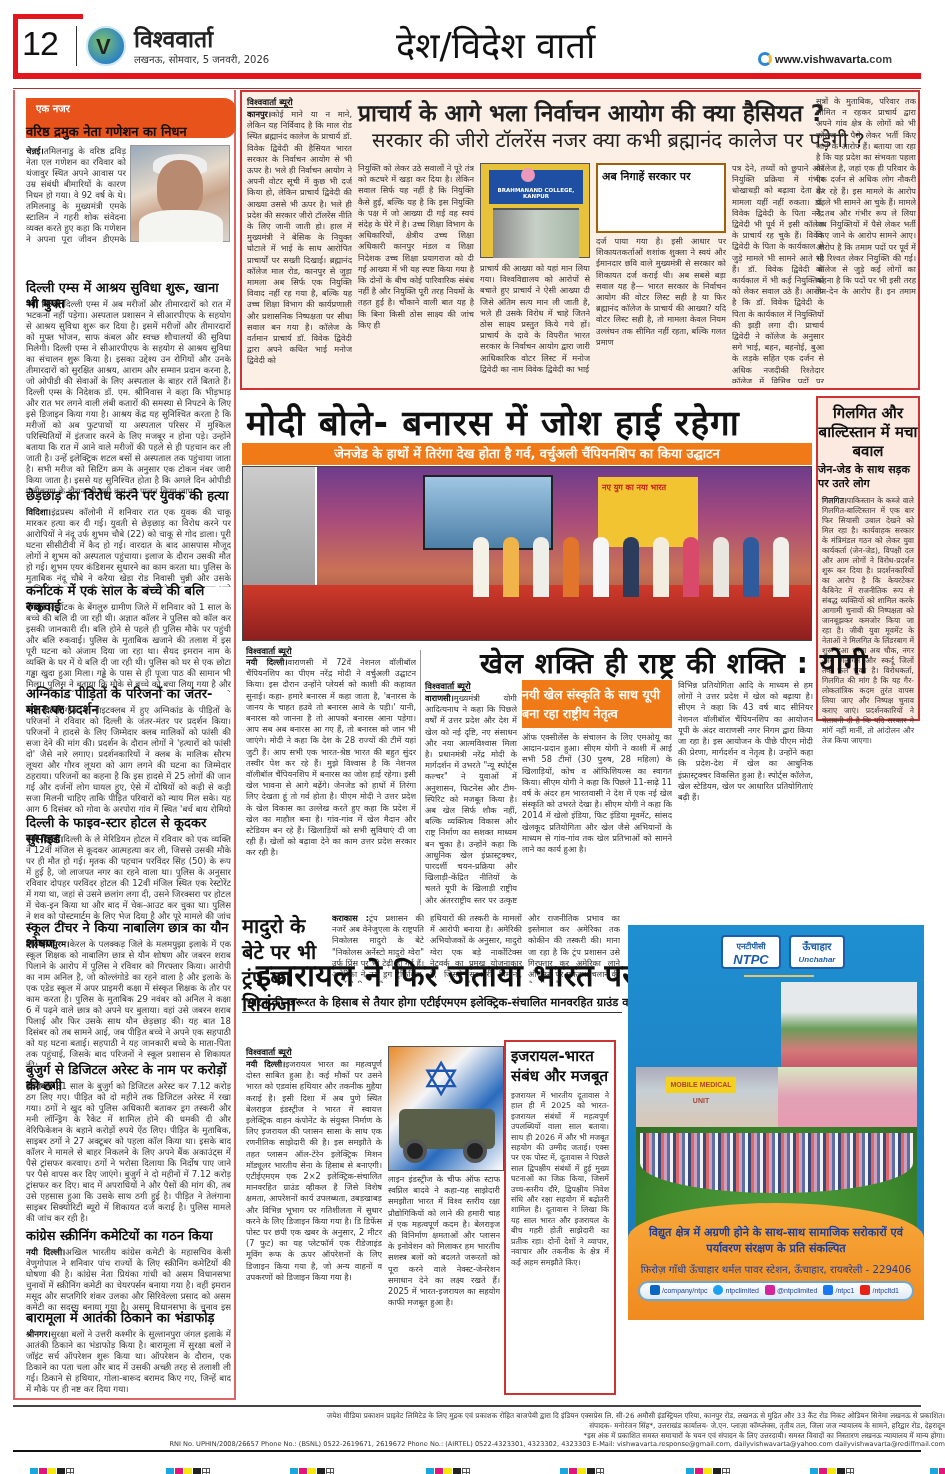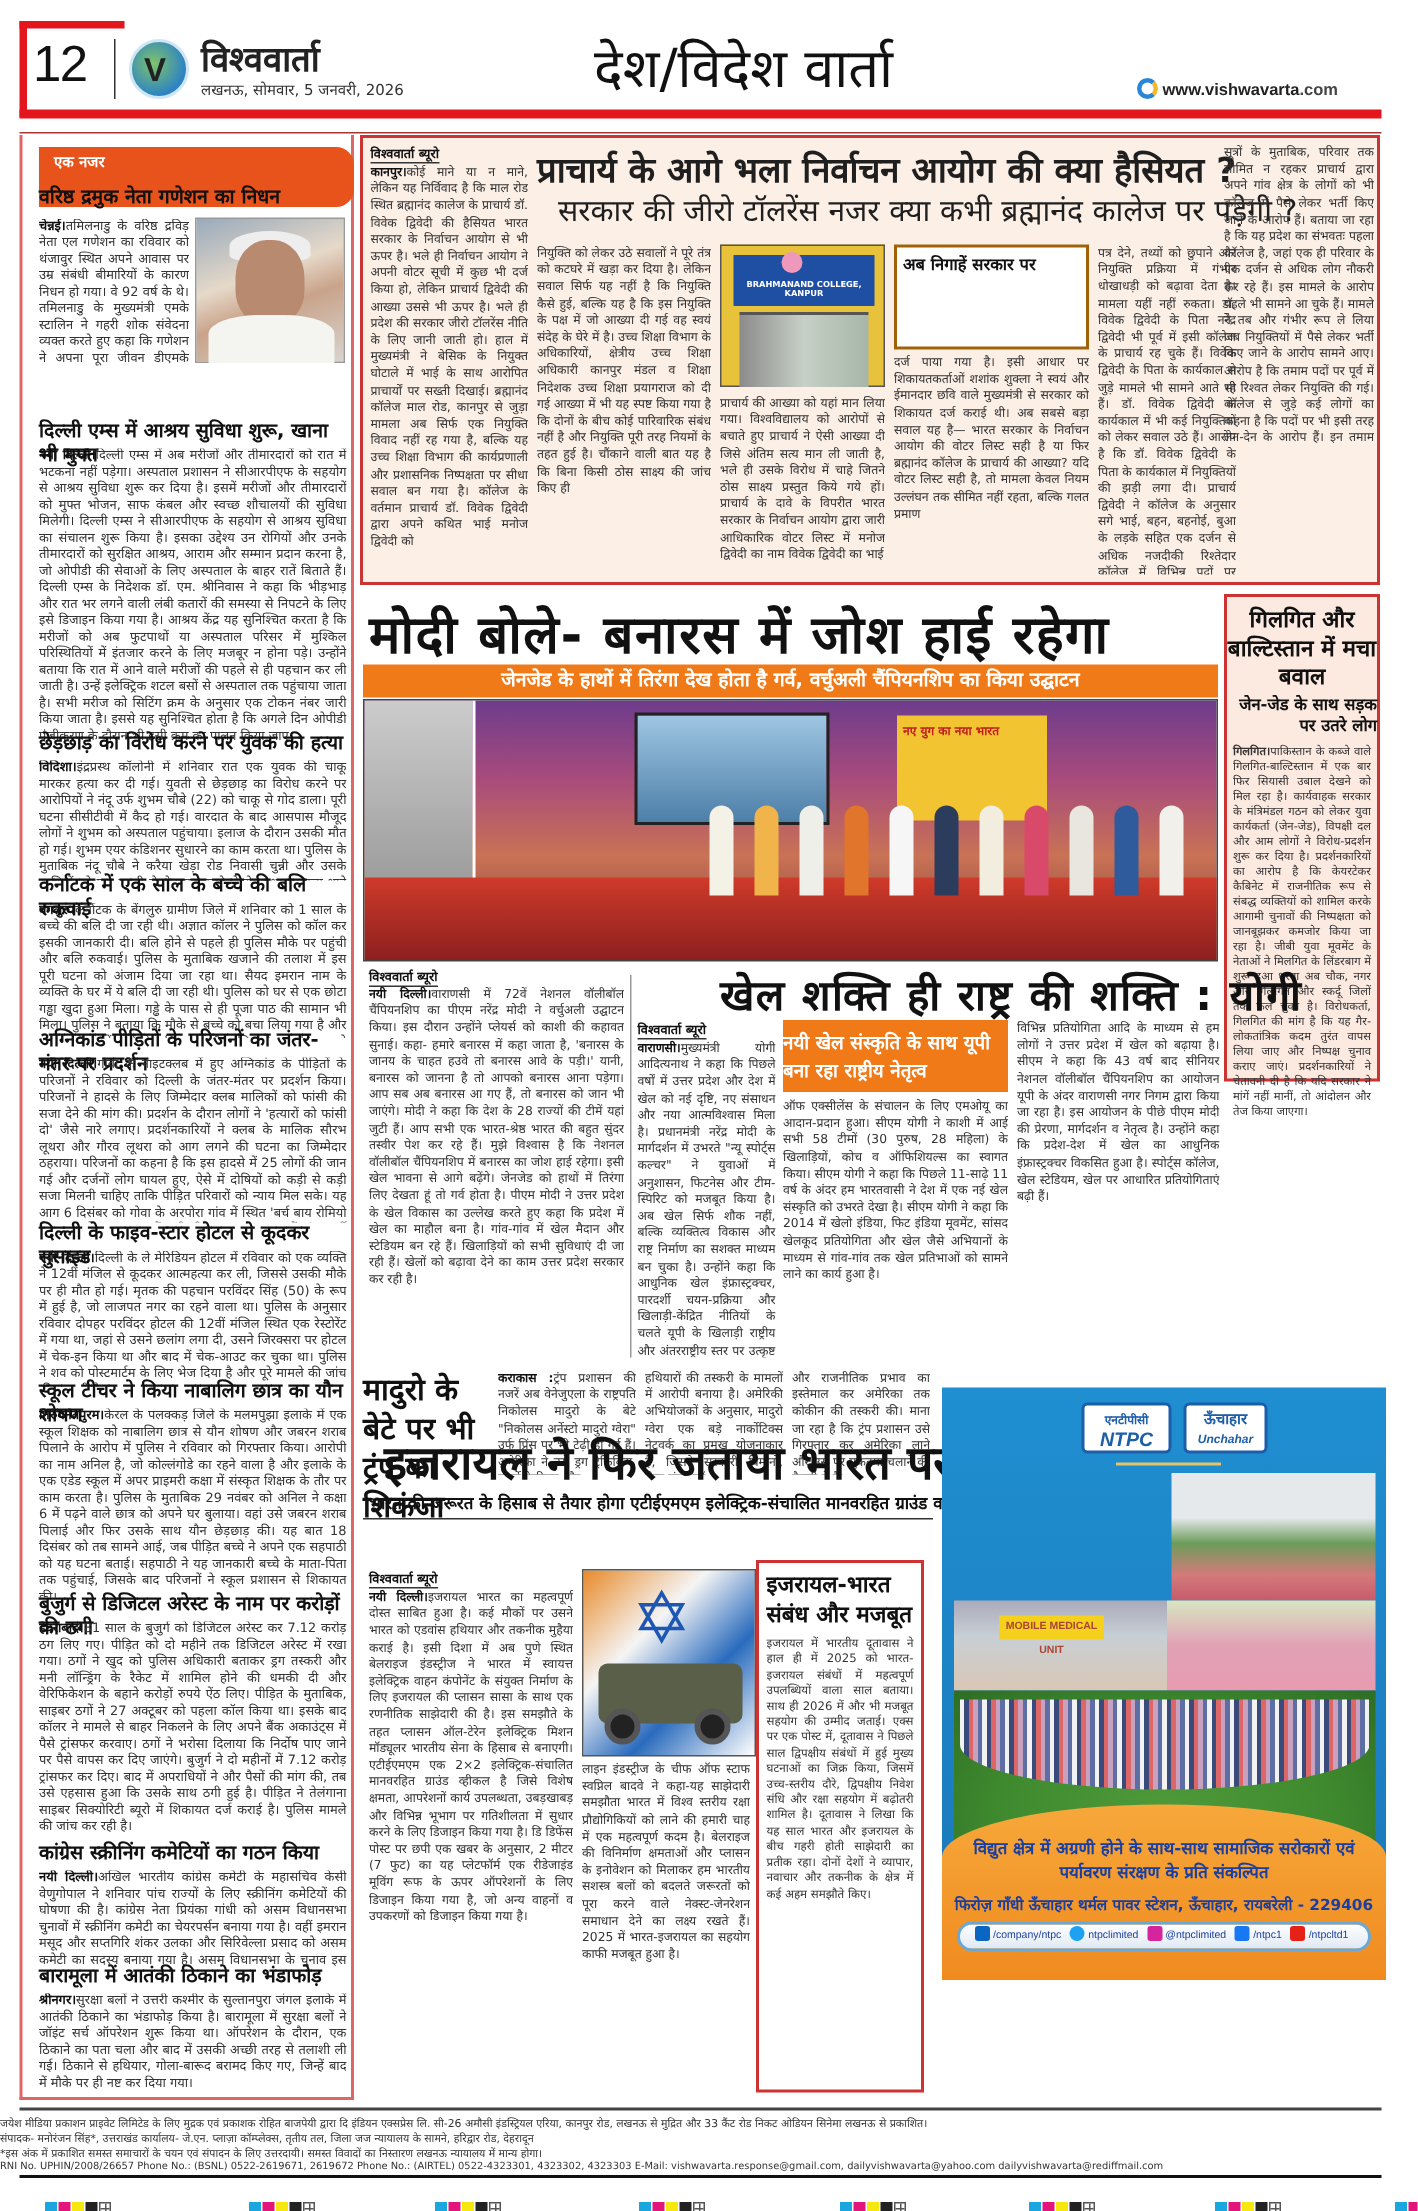--- a/index.html
+++ b/index.html
@@ -48,21 +48,21 @@
 #modi-band{left:242px;top:443px;width:570px;height:22px;background:#f07a18;color:#fff;font-size:13px;font-weight:bold;text-align:center;line-height:22px;white-space:nowrap}
 #modi-photo{left:242px;top:466px;width:570px;height:175px;background:linear-gradient(180deg,#6e3c8c 0%,#a84b7c 30%,#c97255 60%,#7d3b3b 100%);border:1px solid #444;overflow:hidden}
 #modi-photo .screen{position:absolute;left:180px;top:8px;width:130px;height:75px;background:linear-gradient(180deg,#9fc6e3,#4d7fa8);border:2px solid #222}
 #modi-photo .banner{position:absolute;left:355px;top:10px;width:100px;height:70px;background:#f3c431;color:#c21f1f;font-size:8px;font-weight:bold;padding:4px}
 #modi-photo .stage{position:absolute;left:0;top:118px;width:570px;height:57px;background:linear-gradient(180deg,#cf3a2a,#8a1e1e)}
 #modi-photo .ppl{position:absolute;top:70px;width:16px;height:60px;border-radius:8px 8px 0 0}
 #modi-photo .inset{position:absolute;left:0;top:0;width:74px;height:174px;background:linear-gradient(180deg,#ccc,#888);border-right:2px solid #fff}
 
 #gilgit{left:816px;top:396px;width:104px;height:325px;border:2px solid #c33;background:#fce9e0}
 #gilgit .gh{font-size:15px;font-weight:bold;color:#111;text-align:center;line-height:19px;padding-top:6px}
-#gilgit .gs{font-size:11px;font-weight:bold;color:#111;text-align:right;line-height:14px;margin-top:2px}
+#gilgit .gs{font-size:11px;font-weight:bold;color:#111;text-align:left;line-height:14px;margin-top:2px}
 #gilgit .gt{font-size:7.6px;color:#333;line-height:10px;padding:5px 4px;text-align:justify}
 
 #khel-h1{left:480px;top:643px;font-size:28px;font-weight:bold;color:#111;white-space:nowrap;letter-spacing:1px}
 #khel-band{left:522px;top:680px;width:150px;height:48px;background:#f07a18;color:#fff;font-size:12.5px;font-weight:bold;line-height:19px;padding-top:5px}
 
 #maduro-h{left:242px;top:913px;width:90px;font-size:20px;font-weight:bold;color:#111;line-height:26px}
 
 #isr-h1{left:256px;top:953px;font-size:31px;font-weight:bold;color:#111;white-space:nowrap}
 #isr-sub{left:246px;top:994px;font-size:11.3px;color:#111;white-space:nowrap;font-weight:bold}
 #isr-photo{left:388px;top:1046px;width:116px;height:125px;background:linear-gradient(135deg,#e88a2a 0%,#f5f5f5 35%,#2a6bbd 65%,#fff 100%);border:1px solid #555;overflow:hidden}
@@ -84,26 +84,26 @@
 #ntpc-ad .ph1 .win{position:absolute;left:8px;top:30px;width:60px;height:40px;background:#c45a2a}
 #ntpc-ad .ph1 .krid{position:absolute;left:80px;top:44px;font-size:12px;color:#7a8a98;font-weight:bold;font-family:"Liberation Sans",sans-serif}
 #ntpc-ad .ph2{position:absolute;left:153px;top:57px;width:136px;height:85px;background:linear-gradient(180deg,#e6e9ec 0%,#e6e9ec 35%,#6b9d5a 55%,#d47a7a 80%,#c65b6b 100%)}
 #ntpc-ad .ph3{position:absolute;left:8px;top:142px;width:142px;height:60px;background:linear-gradient(180deg,#aab 0%,#c8cfd5 40%,#d9c7b5 100%)}
 #ntpc-ad .mob{position:absolute;left:30px;top:10px;width:70px;height:16px;background:#f5d11d;color:#a43;font-size:7px;font-weight:bold;text-align:center;line-height:16px;font-family:"Liberation Sans",sans-serif}
 #ntpc-ad .ph4{position:absolute;left:150px;top:142px;width:139px;height:60px;background:linear-gradient(180deg,#d7e6c1 0%,#e1a2b6 50%,#e89ab0 100%)}
 #ntpc-ad .ph5{position:absolute;left:8px;top:202px;width:281px;height:110px;background:radial-gradient(ellipse at 50% 75%,#4f9a3a 0%,#3f8a2e 55%,#2e6d25 100%);overflow:hidden}
 #ntpc-ad .crowd{position:absolute;left:4px;top:6px;width:273px;height:60px;border-radius:0 0 50% 50%;background:repeating-linear-gradient(90deg,#f2f2f2 0 3px,#3a4a7a 3px 6px,#d66 6px 9px,#c8a0c0 9px 12px,#5d6ea5 12px 15px)}
 #ntpc-ad .wave{position:absolute;left:0;top:278px;width:296px;height:117px;background:linear-gradient(180deg,#f7a83a,#f08a1f);border-radius:50% 50% 0 0/30% 30% 0 0}
 #ntpc-ad .tag1{position:absolute;left:6px;top:300px;width:284px;font-size:11.2px;font-weight:bold;color:#1a3fa0;text-align:center;line-height:16px}
-#ntpc-ad .tag2{position:absolute;left:6px;top:337px;width:284px;font-size:10.2px;font-weight:bold;color:#1a3fa0;text-align:center}
+#ntpc-ad .tag2{position:absolute;left:6px;top:337px;width:284px;font-size:10.2px;font-weight:normal;color:#1a3fa0;text-align:center}
 #ntpc-ad .social{position:absolute;left:10px;top:356px;width:276px;height:20px;border-radius:10px;background:linear-gradient(180deg,#fff,#dfe9f3);border:2px solid #6aa9d7;font-size:7px;color:#1a3fa0;line-height:16px;padding-left:6px;white-space:nowrap;font-family:"Liberation Sans",sans-serif}
 #ntpc-ad .social i{display:inline-block;width:10px;height:10px;border-radius:2px;vertical-align:-2px;margin:0 2px 0 4px;font-style:normal}
 
 #foot-rule{left:13px;top:1405px;width:908px;height:2px;background:#444}
-.foot{left:0;width:945px;text-align:left;font-size:7.2px;color:#333;white-space:nowrap}
+.foot{left:0;width:945px;text-align:right;font-size:7.2px;color:#333;white-space:nowrap}
 #reg-strip{left:13px;top:1450px;width:908px;height:2px;background:#111}
 .reg{top:1461px;width:70px;height:10px}
 .reg span{display:inline-block;width:8px;height:8px;margin-right:1px}
 .reg .c{background:#1aa7e0}.reg .m{background:#e3157d}.reg .y{background:#f6e70f}.reg .k{background:#222}
 .reg .x{border:1px solid #555;background:linear-gradient(#555,#555) center/1px 100% no-repeat,linear-gradient(#555,#555) center/100% 1px no-repeat}
 .hline{position:absolute;height:1px;background:#333}
 .vdiv{position:absolute;width:1px;background:#999}
 </style>
 </head>
 <body>

